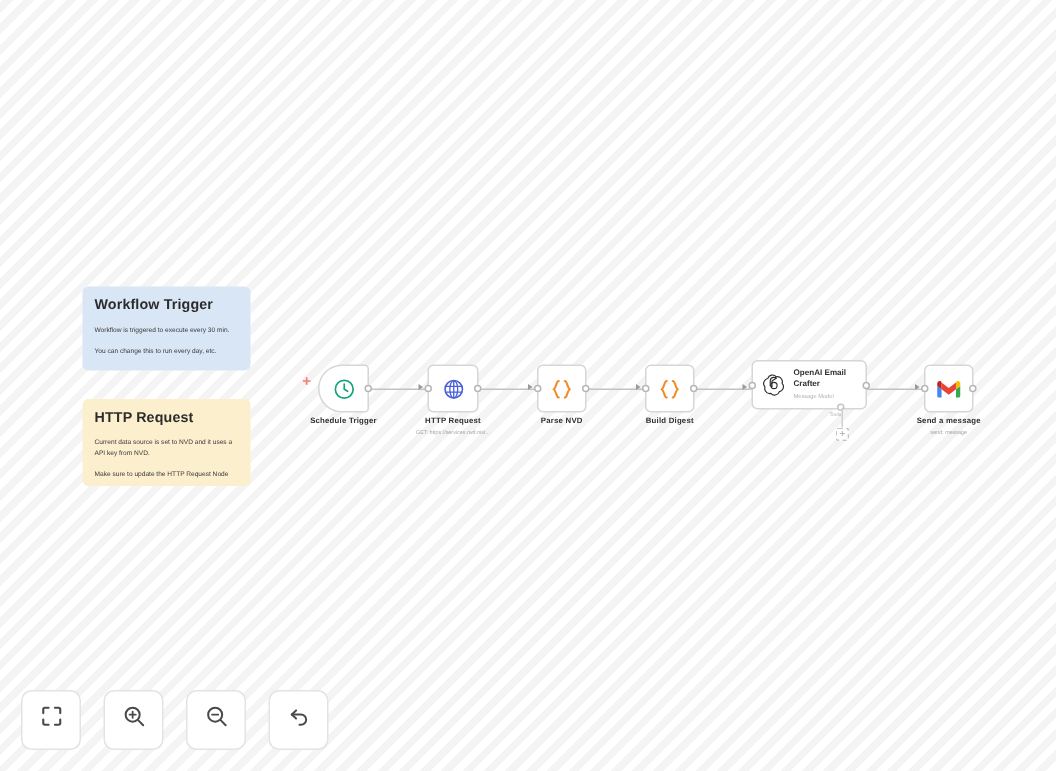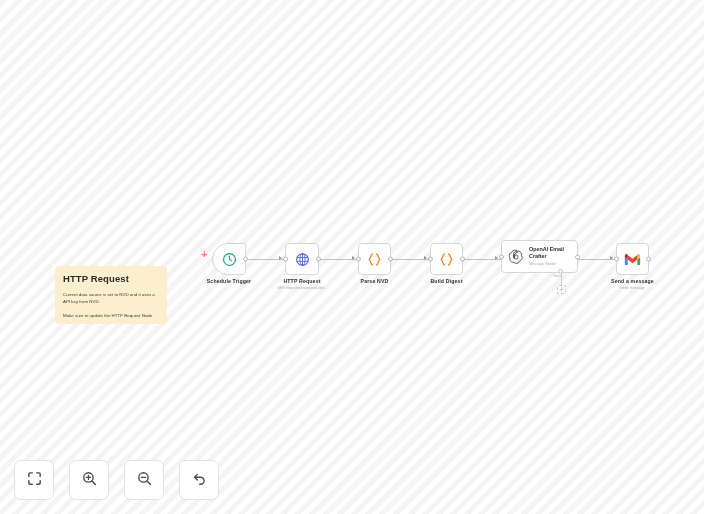--- a/index.html
+++ b/index.html
@@ -221,20 +221,25 @@
     align-items: center;
     justify-content: center;
     box-sizing: border-box;
   }
 </style>
 </head>
 <body>
 
 <div id="canvas">
 
+  <div class="sticky" id="note-trigger">
+    <div class="sticky-title">Workflow Trigger</div>
+    <div class="sticky-line">Workflow is triggered to execute every 30 min.</div>
+    <div class="sticky-line">You can change this to run every day, etc.</div>
+  </div>
 
   <div class="sticky" id="note-http">
     <div class="sticky-title">HTTP Request</div>
     <div class="sticky-line">Current data source is set to NVD and it uses a API key from NVD.</div>
     <div class="sticky-line">Make sure to update the HTTP Request Node</div>
   </div>
 
   <div class="wire" style="left:246px; width:39px;"></div>
   <div class="arrow" style="left:279px;"></div>
 

